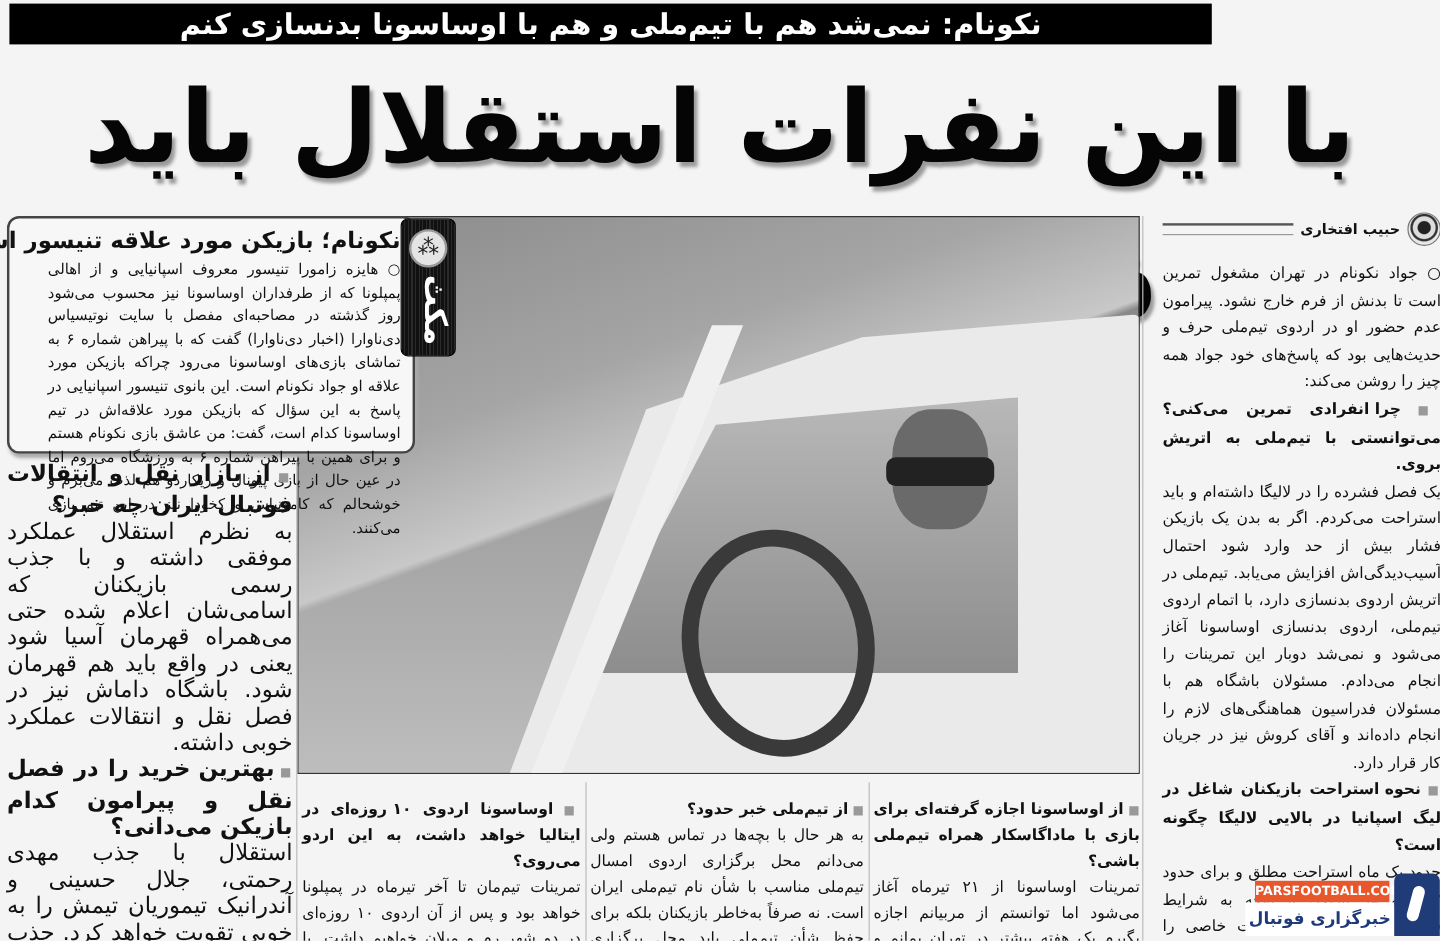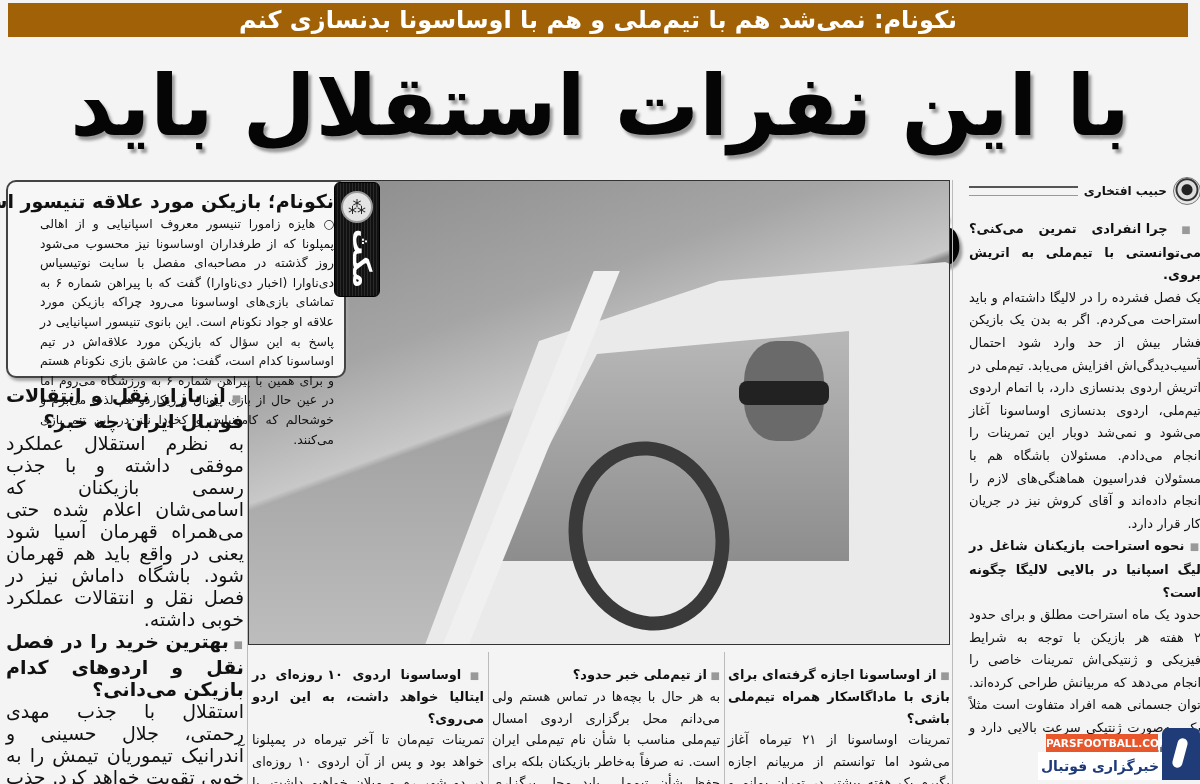--- a/index.html
+++ b/index.html
@@ -1,21 +1,21 @@
 <!DOCTYPE html>
 <html><head>
 <meta charset="utf-8">
 <style>
   * { box-sizing: border-box; margin: 0; padding: 0; }
   html, body { width: 1200px; height: 784px; overflow: hidden; background: #f4f4f4; }
   body { font-family: "DejaVu Sans", sans-serif; color: #111; direction: rtl; position: relative; }
 
   .kicker-bar {
-    position: absolute; top: 3px; left: 8px; width: 1180px; height: 34px;
-    background: #a16207; color: #fff; text-align: center;
+    position: absolute; top: 3px; left: 8px; width: 1002px; height: 34px;
+    background: #000000; color: #fff; text-align: center;
     font-size: 24px; font-weight: bold; line-height: 34px; letter-spacing: -0.5px;
   }
   .headline {
     position: absolute; top: 40px; left: 0; width: 1200px; height: 132px;
     text-align: center; font-size: 84px; font-weight: bold; line-height: 132px;
     color: #050505; letter-spacing: -3px;
     text-shadow: 3px 4px 3px #9a9a9a;
   }
 
   
@@ -126,20 +126,21 @@
 
 <div class="kicker-bar">نکونام: نمی‌شد هم با تیم‌ملی و هم با اوساسونا بدنسازی کنم</div>
 <div class="headline">با این نفرات استقلال باید قهرمان آسیا شود</div>
 
 <div class="col-right">
   <div class="byline">
     <span class="ball-icon"></span>
     <span class="byline-name">حبیب افتخاری</span>
     <span class="byline-lines"></span>
   </div>
+  <p>○ جواد نکونام در تهران مشغول تمرین است تا بدنش از فرم خارج نشود. پیرامون عدم حضور او در اردوی تیم‌ملی حرف و حدیث‌هایی بود که پاسخ‌های خود جواد همه چیز را روشن می‌کند:</p>
   <p class="q">چرا انفرادی تمرین می‌کنی؟ می‌توانستی با تیم‌ملی به اتریش بروی.</p>
   <p>یک فصل فشرده را در لالیگا داشته‌ام و باید استراحت می‌کردم. اگر به بدن یک بازیکن فشار بیش از حد وارد شود احتمال آسیب‌دیدگی‌اش افزایش می‌یابد. تیم‌ملی در اتریش اردوی بدنسازی دارد، با اتمام اردوی تیم‌ملی، اردوی بدنسازی اوساسونا آغاز می‌شود و نمی‌شد دوبار این تمرینات را انجام می‌دادم. مسئولان باشگاه هم با مسئولان فدراسیون هماهنگی‌های لازم را انجام داده‌اند و آقای کروش نیز در جریان کار قرار دارد.</p>
   <p class="q">نحوه استراحت بازیکنان شاغل در لیگ اسپانیا در بالایی لالیگا چگونه است؟</p>
   <p>حدود یک ماه استراحت مطلق و برای حدود ۲ هفته هر بازیکن با توجه به شرایط فیزیکی و ژنتیکی‌اش تمرینات خاصی را انجام می‌دهد که مربیانش طراحی کرده‌اند. توان جسمانی همه افراد متفاوت است مثلاً یکی به‌صورت ژنتیکی سرعت بالایی دارد و دیگری استقامت بیشتری.</p>
 
 </div>
 <div class="vrule" style="left:952px; top:180px; height:604px;"></div>
 
 <div class="photo" title="جواد نکونام با عینک آفتابی پشت فرمان خودروی سفید در حال صحبت با تلفن همراه">
   <div class="car-body"></div>
@@ -155,21 +156,21 @@
   <div class="box-body">○ هایزه زامورا تنیسور معروف اسپانیایی و از اهالی پمپلونا که از طرفداران اوساسونا نیز محسوب می‌شود روز گذشته در مصاحبه‌ای مفصل با سایت نوتیسیاس دی‌ناوارا (اخبار دی‌ناوارا) گفت که با پیراهن شماره ۶ به تماشای بازی‌های اوساسونا می‌رود چراکه بازیکن مورد علاقه او جواد نکونام است. این بانوی تنیسور اسپانیایی در پاسخ به این سؤال که بازیکن مورد علاقه‌اش در تیم اوساسونا کدام است، گفت: من عاشق بازی نکونام هستم و برای همین با پیراهن شماره ۶ به ورزشگاه می‌روم اما در عین حال از بازی پیونال و ریکاردو هم لذت می‌برم و خوشحالم که کامونیاس و کخودا نیز در این تیم بازی می‌کنند.</div>
 </div>
 <div class="box-tab">
   <div class="box-tab-disc">⁂</div>
   <div class="box-tab-word">مکث</div>
 </div>
 
 <div class="col-left">
   <p class="q">از بازار نقل و انتقالات فوتبال ایران چه خبر؟</p>
   <p>به نظرم استقلال عملکرد موفقی داشته و با جذب رسمی بازیکنان که اسامی‌شان اعلام شده حتی می‌همراه قهرمان آسیا شود یعنی در واقع باید هم قهرمان شود. باشگاه داماش نیز در فصل نقل و انتقالات عملکرد خوبی داشته.</p>
-  <p class="q">بهترین خرید را در فصل نقل و اردوهای کدام بازیکن می‌دانی؟</p>
+  <p class="q">بهترین خرید را در فصل نقل و پیرامون کدام بازیکن می‌دانی؟</p>
   <p>استقلال با جذب مهدی رحمتی، جلال حسینی و آندرانیک تیموریان تیمش را به خوبی تقویت خواهد کرد. جذب نصرتی و علی کریمی نیز توسط باشگاه پرسپولیس خریدهای موفقیت‌آمیزی محسوب می‌شوند. به نظر من تیمی که در ۳ جام حضور دارد باید ۲۰ بازیکن خوب داشته باشد و بتواند به آنها استراحت بدهد و ۱۱ بازیکن مجبور نباشند همه بازی‌ها را انجام دهند.</p>
 
 </div>
 <div class="vrule" style="left:247px; top:384px; height:400px;"></div>
 
 <div class="bcol c3">
   <p class="q">از اوساسونا اجازه گرفته‌ای برای بازی با ماداگاسکار همراه تیم‌ملی باشی؟</p>
   <p>تمرینات اوساسونا از ۲۱ تیرماه آغاز می‌شود اما توانستم از مربیانم اجازه بگیرم یک هفته بیشتر در تهران بمانم و برای بازی با ماداگاسکار در خدمت تیم‌ملی باشم.</p>
 </div>
 <div class="vrule" style="left:724px; top:652px; height:132px;"></div>

